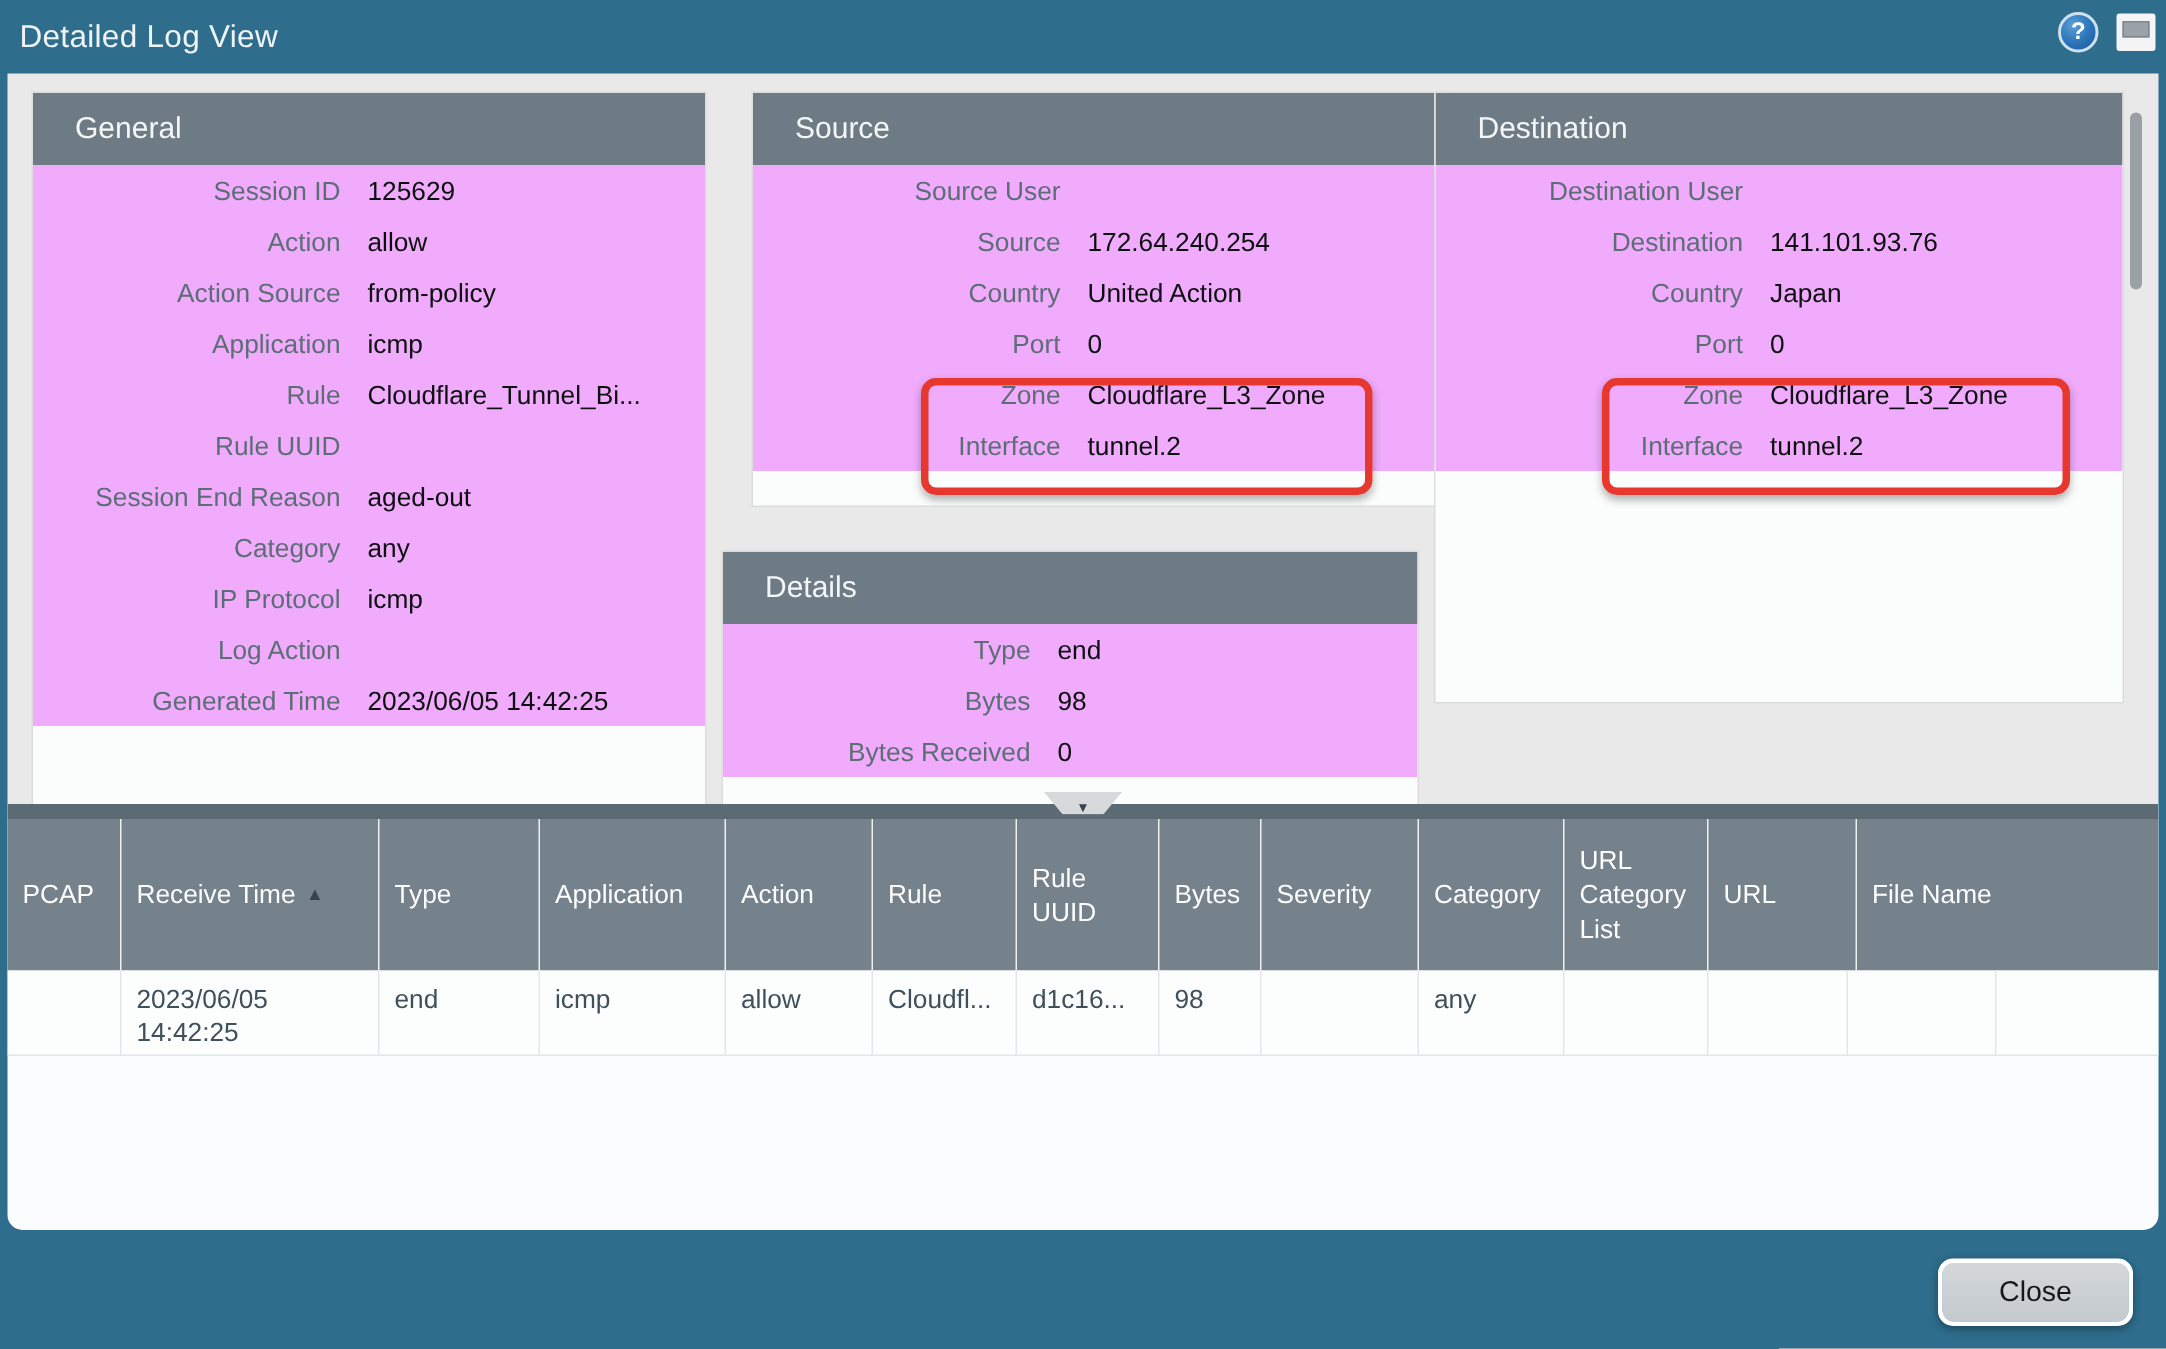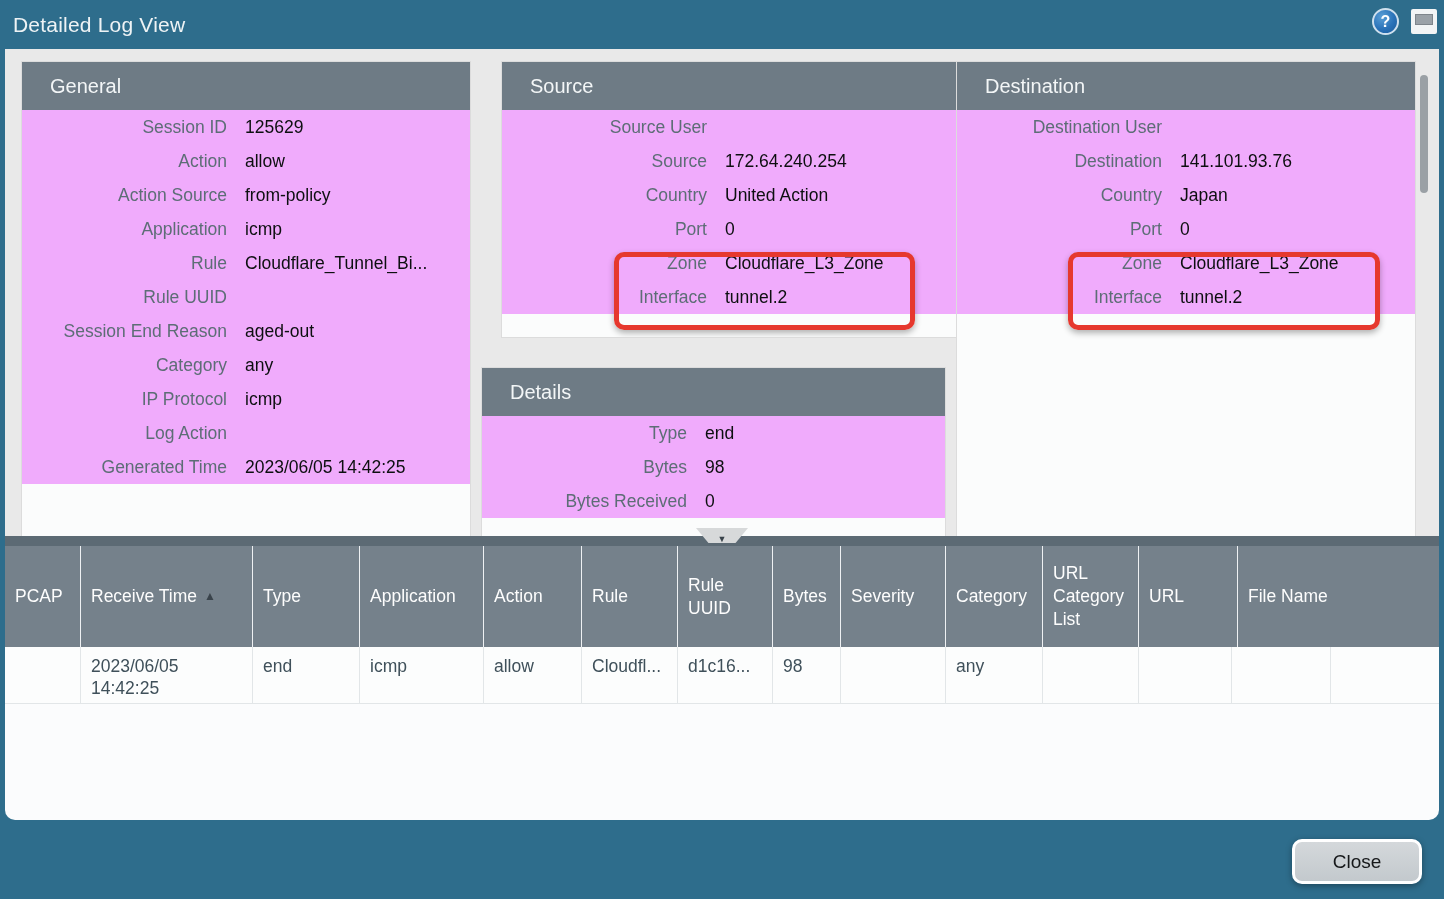--- a/index.html
+++ b/index.html
@@ -57,21 +57,21 @@
     line-height: 23px; overflow-wrap: break-word;
   }
   .red-box {
     position: absolute; border: 5px solid #e6382e; border-radius: 10px;
     box-shadow: 0 3px 6px rgba(0,0,0,0.3); pointer-events: none;
   }
 
   #panel-general     { left: 22px;  top: 62px;  width: 448px; height: 474px; }
   #panel-source      { left: 482px; top: 62px;  width: 463px; height: 275px; margin-left: 20px; }
   #panel-details     { left: 482px; top: 368px; width: 463px; height: 168px; }
-  #panel-destination { left: 957px; top: 62px;  width: 458px; height: 474px; }
+  #panel-destination { left: 957px; top: 62px;  width: 458px; height: 406px; }
 
   #panel-source .red-box      { left: 112px; top: 190px; width: 301px; height: 78px; }
   #panel-destination .red-box { left: 111px; top: 190px; width: 312px; height: 78px; }
 
   
   .collapse-handle {
     position: absolute; left: 696px; top: 528px; width: 52px; height: 15px; z-index: 6;
     background: #d7d9da;
     clip-path: polygon(0 0, 100% 0, 76% 100%, 24% 100%);
     text-align: center; cursor: pointer;

